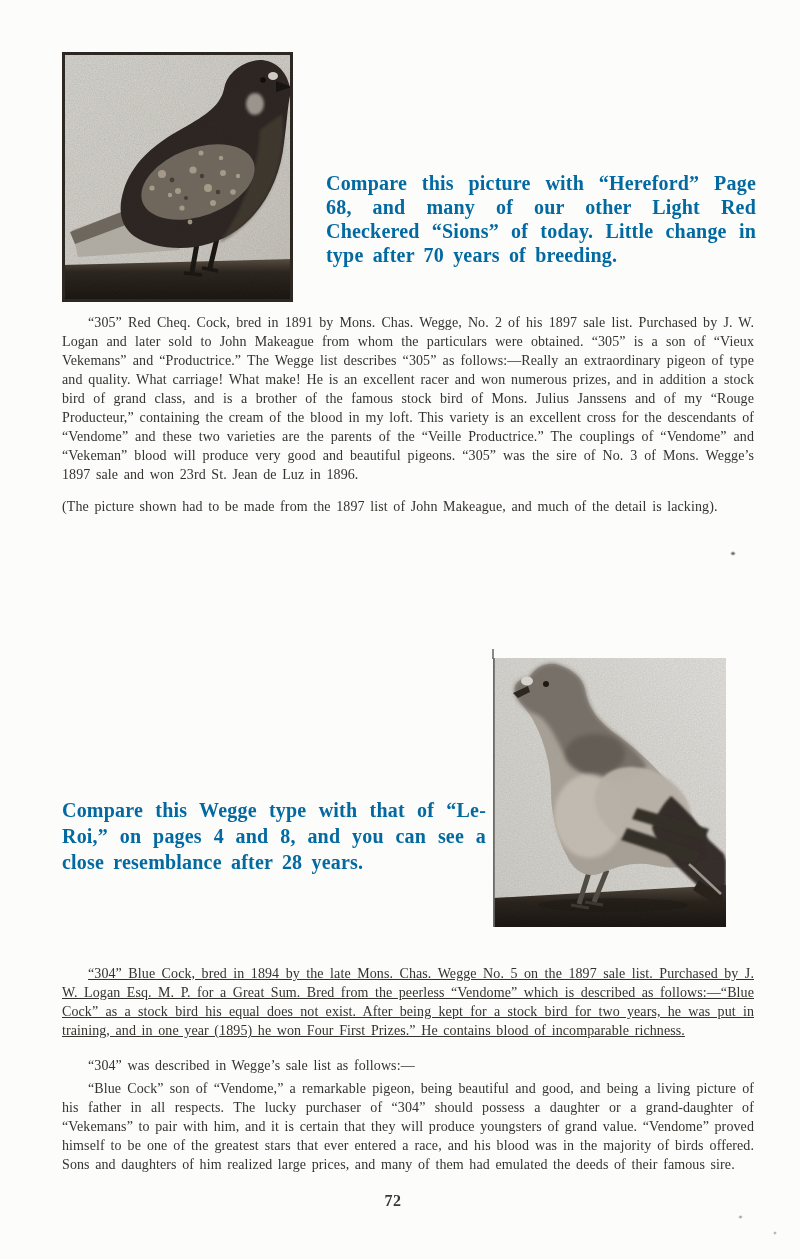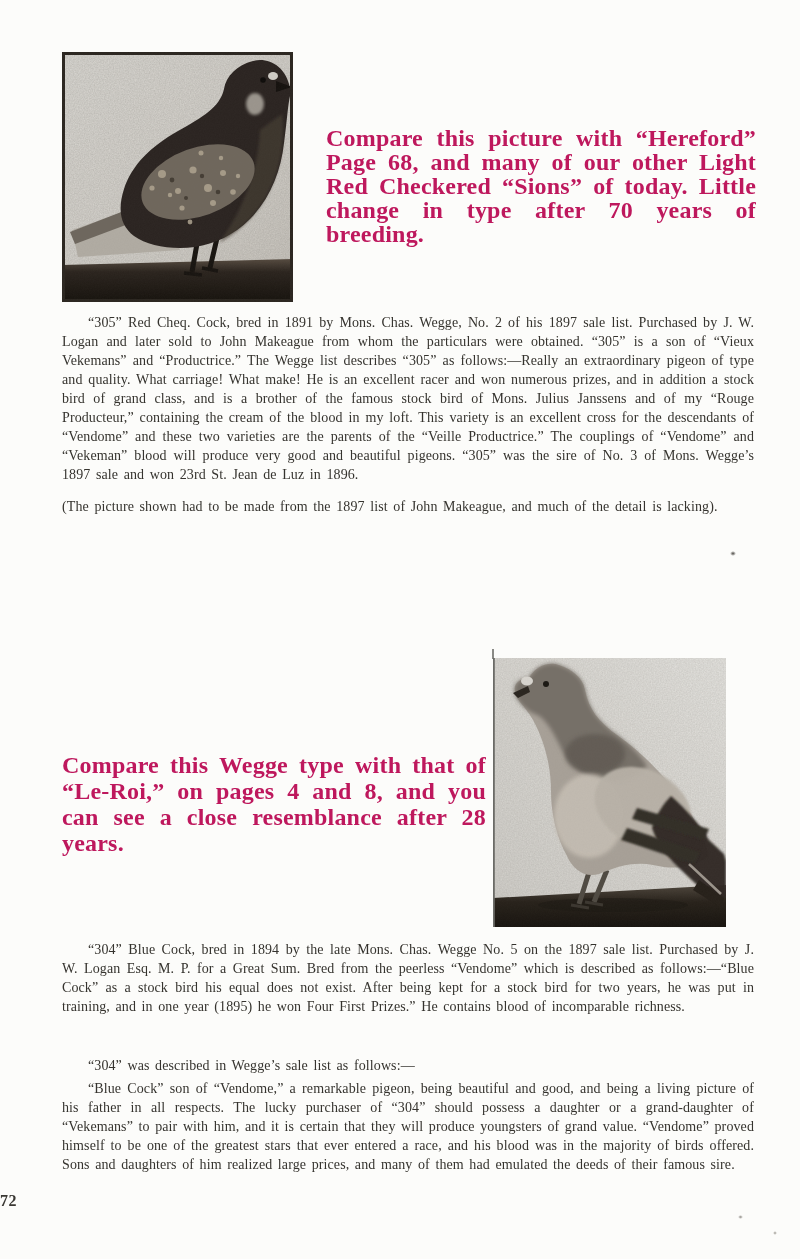--- a/index.html
+++ b/index.html
@@ -13,48 +13,49 @@
   }
   
   .photo{position:absolute;line-height:0;}
   .photo-305{left:62px;top:52px;width:231px;height:250px;}
   .photo-304{left:493px;top:658px;width:233px;height:269px;}
   .artifact-line{position:absolute;left:492px;top:649px;width:2px;height:10px;background:#8a8a86;}
   
   .caption{
     position:absolute;
     font-weight:bold;
-    font-size:24px;
-    color:#be185d;
+    font-size:20px;
+    color:#0369a1;
     text-align:justify;
     word-spacing:0.20em;
     letter-spacing:0.2px;
+    margin-top:45px;
   }
   .caption-top{left:326px;top:126px;width:430px;line-height:24px;}
   .caption-bottom{left:62px;top:752px;width:424px;line-height:26px;}
   
   .para{
     position:absolute;
     left:62px;width:692px;
     font-size:14px;
     line-height:19px;
     text-align:justify;
     word-spacing:0.14em;
     letter-spacing:0.1px;
     margin:0;
   }
   .indent{text-indent:26px;}
   .p305{top:313px;}
   .note{top:497px;}
-  .p304{top:940px;}
+  .p304{top:964px;text-decoration:underline;}
   .p304-intro{top:1044px;margin-top:12px;}
   .blue-cock{top:1079px;}
   .page-number{
     position:absolute;left:0;top:1192px;width:786px;
-    font-weight:bold;font-size:16px;color:#3a3833;
+    text-align:center;font-weight:bold;font-size:16px;color:#3a3833;
     letter-spacing:0.5px;
   }
   
   .speck{position:absolute;border-radius:50%;}
   .speck-1{left:730px;top:551px;width:6px;height:5px;background:radial-gradient(#4a4742,#4a474200 70%);}
   .speck-2{left:738px;top:1215px;width:5px;height:4px;background:radial-gradient(#8d8a84,#8d8a8400 70%);}
   .speck-3{left:773px;top:1231px;width:4px;height:4px;background:radial-gradient(#9a978f,#9a978f00 70%);}
 </style>
 </head>
 <body>

